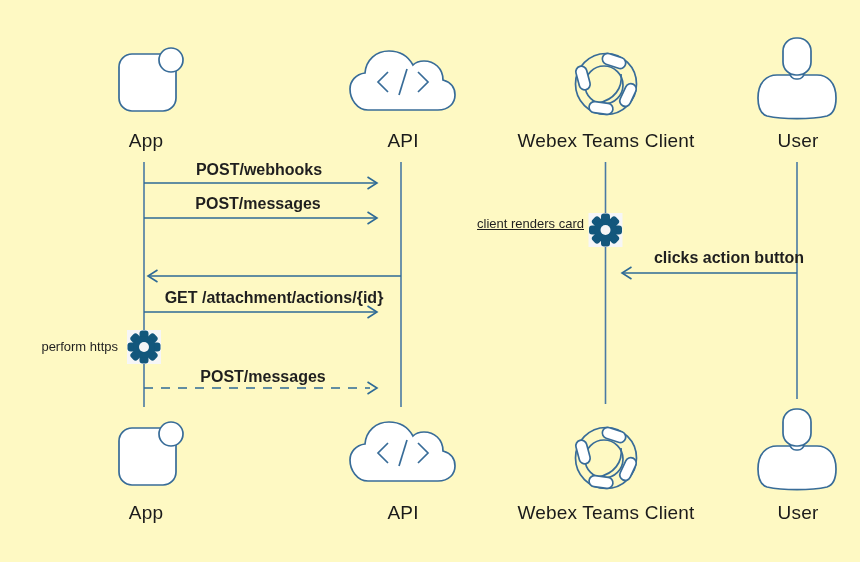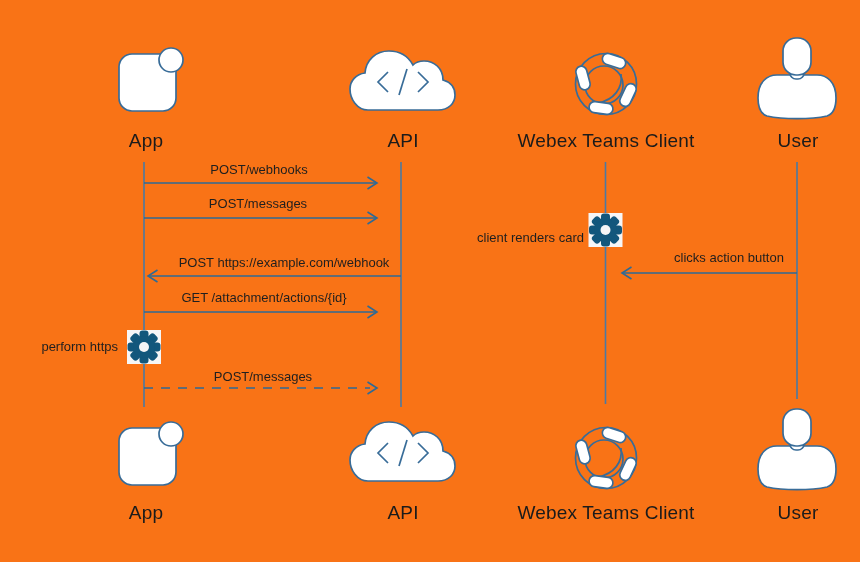--- a/index.html
+++ b/index.html
@@ -1,39 +1,40 @@
 <!DOCTYPE html>
 <html><head>
 <meta charset="utf-8">
 <style>
   html,body{margin:0;padding:0;}
   .stage{
     position:relative;
     width:860px;height:562px;
-    background:#f97316;
+    background:#fef9c3;
     font-family:"Liberation Sans", sans-serif;
     overflow:hidden;
   }
   .stage svg{position:absolute;left:0;top:0;}
   .entity-label{
     position:absolute;
     transform:translateX(-50%);
     font-size:19px;
     line-height:20px;
     color:#1b1b1b;
     white-space:nowrap;
     letter-spacing:0.2px;
   }
   .msg{
     position:absolute;
     transform:translateX(-50%);
-    font-size:13px;
+    font-size:16px;
     line-height:15px;
     color:#1f1f1f;
     white-space:nowrap;
+    font-weight:bold;
   }
   .msg-right{
     position:absolute;
     font-size:13px;
     line-height:15px;
     color:#1f1f1f;
     white-space:nowrap;
     text-align:right;
   }
   .line{stroke:#2e6a96;stroke-width:1.6;fill:none;}
@@ -142,21 +143,20 @@
   <div class="entity-label" style="left:606px;top:131px;">Webex Teams Client</div>
   <div class="entity-label" style="left:798px;top:131px;">User</div>
 
   <div class="entity-label" style="left:146px;top:503px;">App</div>
   <div class="entity-label" style="left:403px;top:503px;">API</div>
   <div class="entity-label" style="left:606px;top:503px;">Webex Teams Client</div>
   <div class="entity-label" style="left:798px;top:503px;">User</div>
 
   <div class="msg" style="left:259px;top:162px;">POST/webhooks</div>
   <div class="msg" style="left:258px;top:196px;">POST/messages</div>
-  <div class="msg" style="left:284px;top:255px;">POST https://example.com/webhook</div>
   <div class="msg" style="left:729px;top:250px;">clicks action button</div>
-  <div class="msg" style="left:264px;top:290px;">GET /attachment/actions/{id}</div>
+  <div class="msg" style="left:274px;top:290px;">GET /attachment/actions/{id}</div>
   <div class="msg" style="left:263px;top:369px;">POST/messages</div>
 
-  <div class="msg-right" style="right:276px;top:230px;">client renders card</div>
+  <div class="msg-right" style="right:276px;top:216px;text-decoration:underline;">client renders card</div>
   <div class="msg-right" style="right:742px;top:339px;">perform https</div>
 
 </div>
 
 </body></html>

